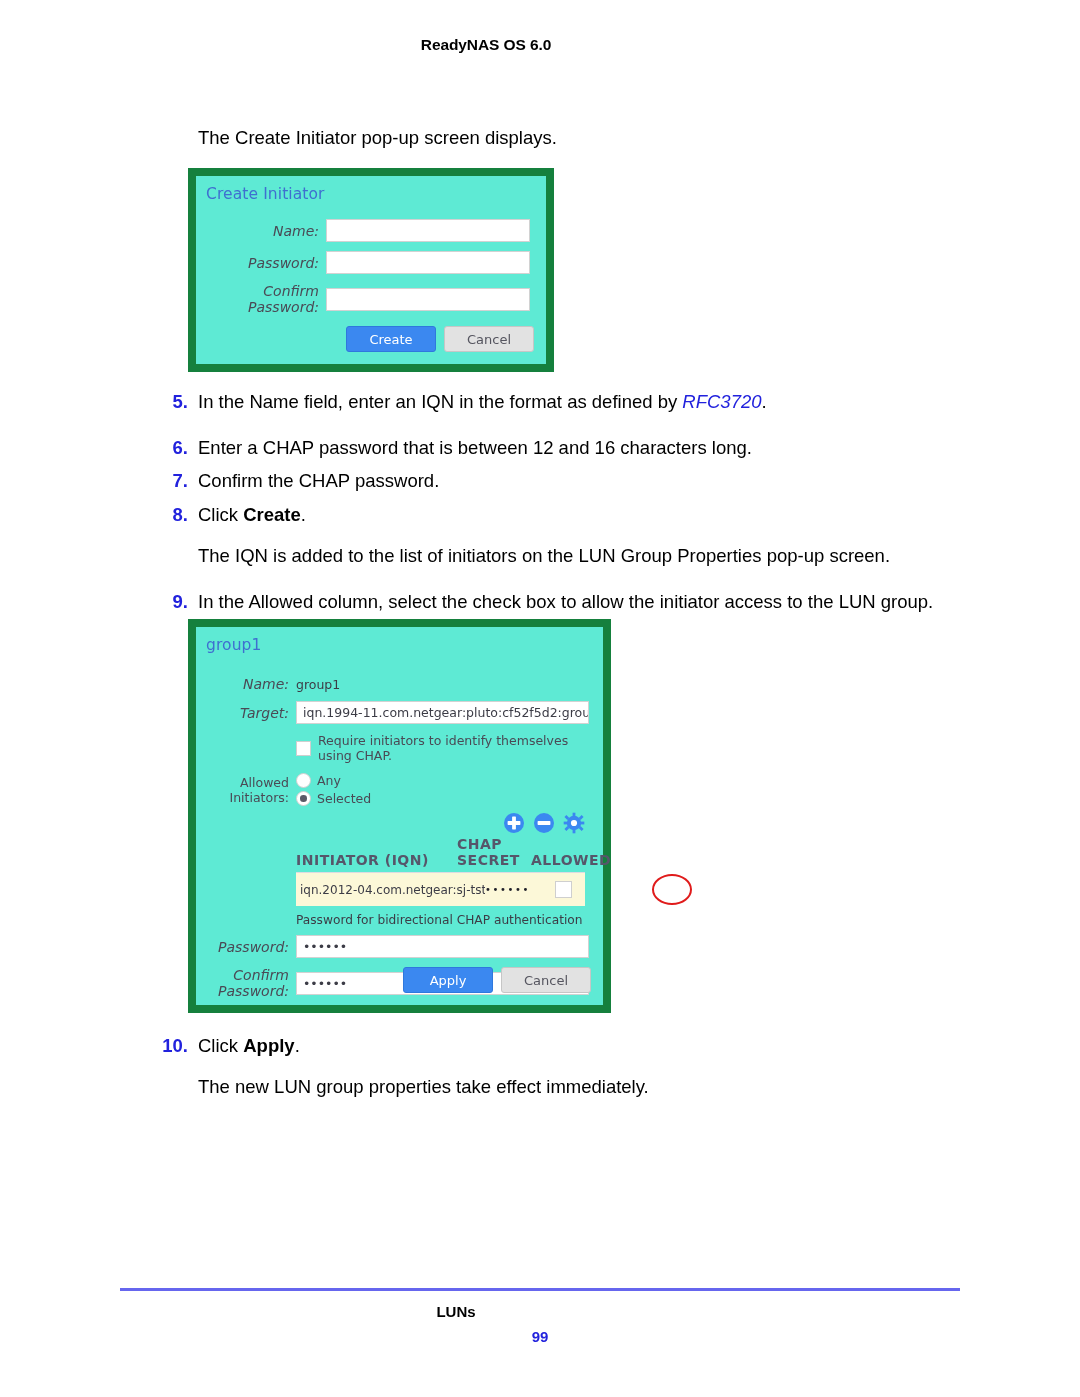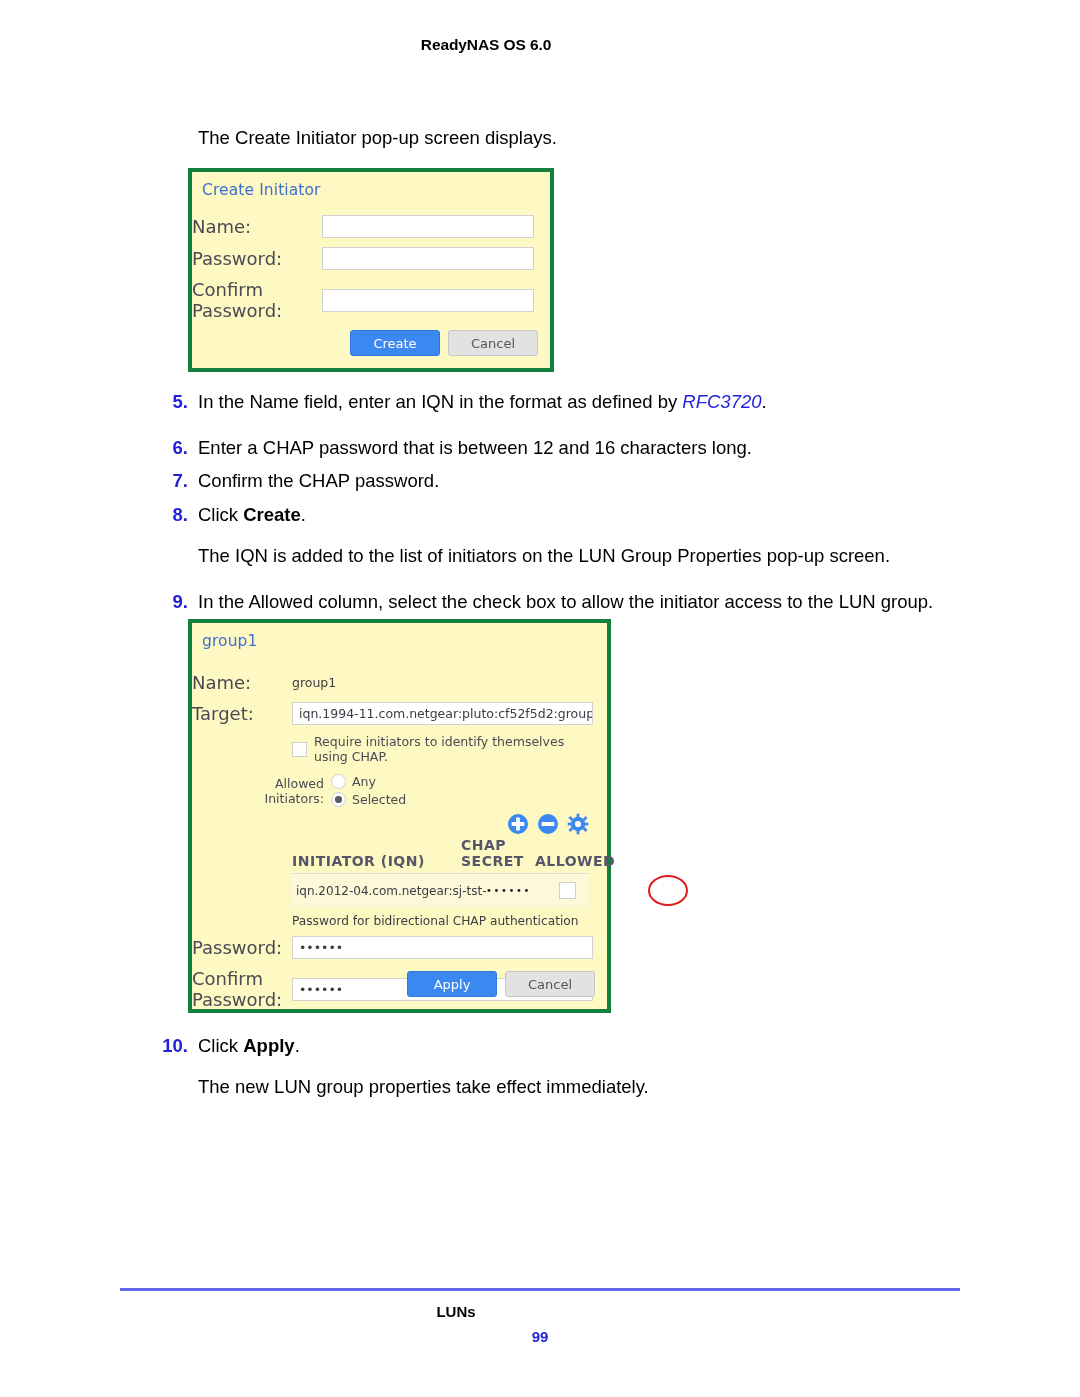--- a/index.html
+++ b/index.html
@@ -60,44 +60,46 @@
     box-sizing: border-box;
   }
   .step-text { flex: 1 1 auto; }
   .step-text b { font-weight: bold; }
   .ital-link { font-style: italic; color: #2222dd; }
 
   .gap-sm { height: 12px; }
 
   
   .dlg {
-    background: #fef9c3;
-    border: 4px solid #15803d;
+    background: #5eead4;
+    border: 8px solid #15803d;
     box-sizing: border-box;
     position: relative;
     font-family: "DejaVu Sans", sans-serif;
   }
   .dlg-title {
     color: #3f6fd0;
     font-size: 15.5px;
     padding: 9px 0 0 10px;
     letter-spacing: 0.1px;
   }
 
   .frm-row {
     display: flex;
     align-items: center;
     margin-bottom: 9px;
   }
   .frm-label {
-    font-size: 18px;
+    font-size: 14px;
     color: #4a4a55;
+    text-align: right;
     padding-right: 7px;
     box-sizing: border-box;
     flex: 0 0 auto;
+    font-style: italic;
   }
   .frm-input {
     border: 1px solid #d2d2d2;
     background: #fff;
     height: 23px;
     box-sizing: border-box;
     font-size: 12.5px;
     color: #3c3c46;
     line-height: 21px;
     padding-left: 6px;
@@ -206,21 +208,20 @@
   .radio-label {
     font-size: 12.5px;
     color: #4a4a55;
     margin-left: 6px;
   }
 
   .allowed-init-row {
     display: flex;
     align-items: center;
     margin-top: 10px;
-    padding-left: 39px;
   }
   .allowed-init-label {
     width: 100px;
     text-align: right;
     padding-right: 7px;
     font-size: 12.5px;
     color: #4a4a55;
     box-sizing: border-box;
     flex: 0 0 auto;
   }

